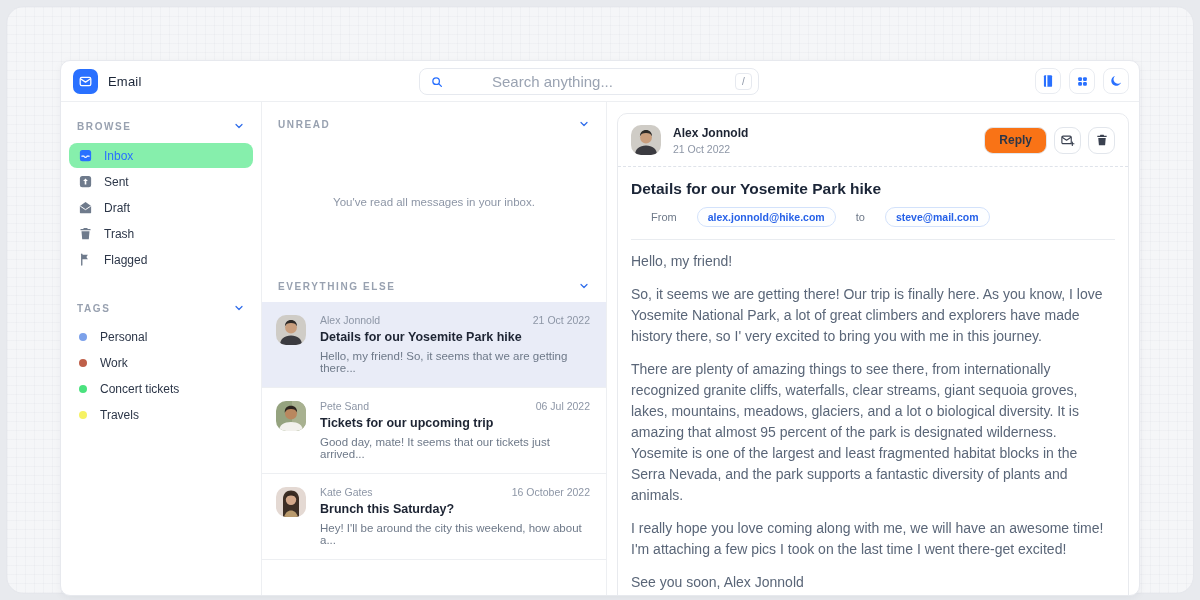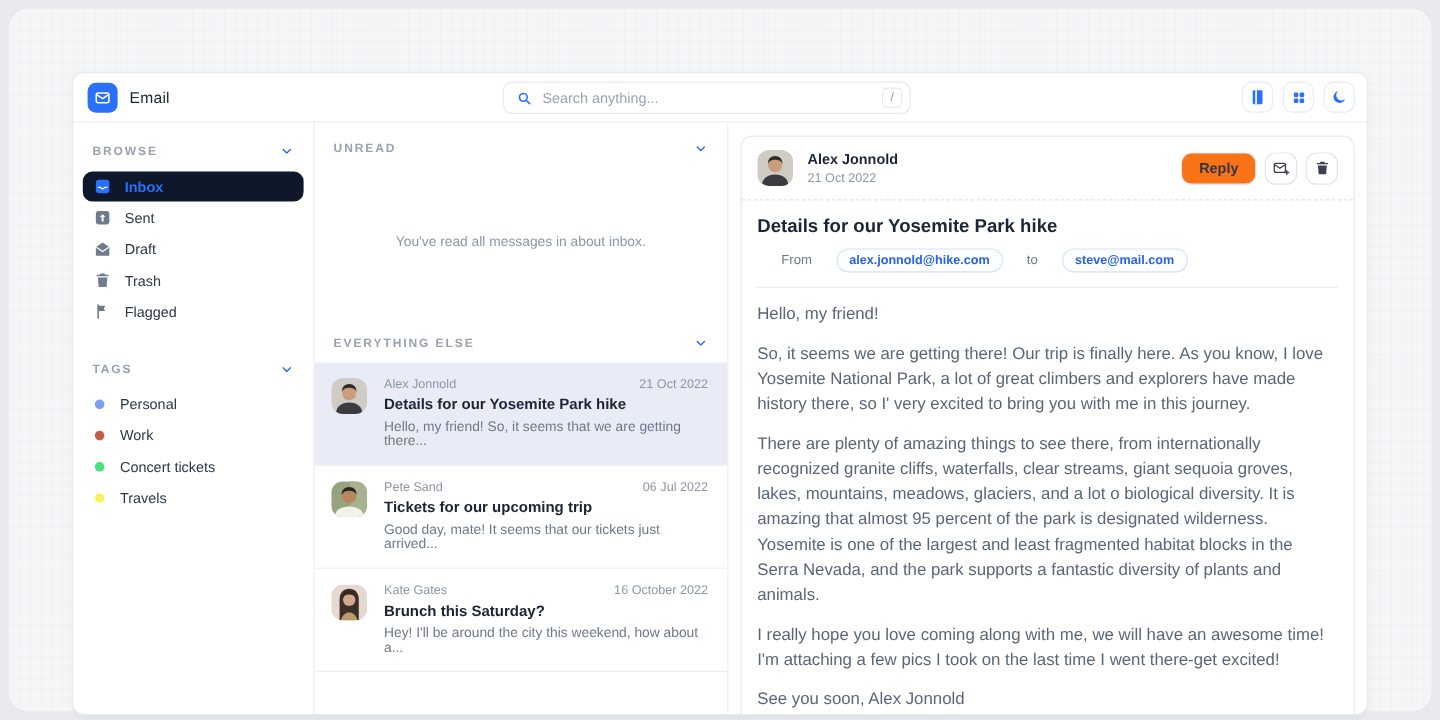--- a/index.html
+++ b/index.html
@@ -28,35 +28,35 @@
   }
   
   .topbar { height:41px; min-height:41px; border-bottom:1px solid #edeff2;
     display:flex; align-items:center; padding:0 10px; position:relative; }
   .logo { width:25px; height:25px; border-radius:7px; background:#2970ff;
     display:flex; align-items:center; justify-content:center; margin-left:2px; flex:none; }
   .app-title { font-size:13px; font-weight:400; color:#1b2537; margin-left:10px; letter-spacing:.2px; }
   .search { position:absolute; left:358px; top:7px; width:340px; height:27px;
     border:1px solid #e6e9ef; border-radius:8px; background:#fff;
     display:flex; align-items:center; gap:8px; padding:0 6px 0 10px; cursor:text; }
-  .search-ph { font-size:12px; color:#9aa3b2; flex:1; }
+  .search-ph { font-size:15px; color:#9aa3b2; flex:1;margin-left:40px; }
   .kbd { width:17px; height:17px; border:1px solid #e6e9ef; border-radius:4px;
     font-size:10px; color:#8d96a6; display:flex; align-items:center; justify-content:center; }
   .top-actions { margin-left:auto; display:flex; gap:8px; }
   .icon-btn { width:26px; height:26px; border:1px solid #e9ecf1; border-radius:8px;
     background:#fff; color:#2970ff; display:flex; align-items:center; justify-content:center; cursor:pointer; }
   
   .main { flex:1; display:flex; min-height:0; }
   .sidebar { width:201px; min-width:201px; border-right:1px solid #edeff2; padding:10px 8px 0; }
   .sec-head { display:flex; align-items:center; justify-content:space-between; padding:8px 8px 10px; }
   .sec-label { font-size:10px; font-weight:700; color:#98a1b0; letter-spacing:1.6px; }
   .chev { color:#2e6cea; display:flex; cursor:pointer; }
   .nav-item { height:25px; display:flex; align-items:center; gap:11px; padding:0 9px;
     border-radius:8px; font-size:12px; color:#2c3648; margin:1px 0; cursor:pointer; }
-  .nav-item.active { background:#0f172a; color:#2970ff; font-weight:700;text-align:center; }
+  .nav-item.active { background:#86efac; color:#2970ff; font-weight:400;text-align:center; }
   .nav-ico { width:15px; height:15px; color:#6f7b8c; display:flex; flex:none; }
   .nav-item.active .nav-ico { color:#2970ff; }
   .tags-head { margin-top:22px; }
   .tag-item { height:26px; display:flex; align-items:center; gap:13px; padding:0 10px;
     font-size:12px; color:#2c3648; cursor:pointer; }
   .dot { width:8px; height:8px; border-radius:50%; flex:none; }
   
   .listcol { width:345px; min-width:345px; border-right:1px solid #edeff2; display:flex; flex-direction:column; }
   .list-head { display:flex; align-items:center; justify-content:space-between; padding:16px 16px 8px; }
   .list-head.second { padding:12px 16px 10px; }
@@ -246,21 +246,21 @@
 
     <div class="listcol">
       <div class="list-head">
         <span class="sec-label">UNREAD</span>
         <span class="chev">
           <svg width="12" height="12" viewBox="0 0 24 24">
               <path d="M6 9l6 6 6-6" fill="none" stroke="currentColor" stroke-width="2.4" stroke-linecap="round" stroke-linejoin="round"></path>
             </svg>
         </span>
       </div>
-      <div class="unread-empty">You've read all messages in about inbox.</div>
+      <div class="unread-empty">You've read all messages in your inbox.</div>
 
       <div class="list-head second">
         <span class="sec-label">EVERYTHING ELSE</span>
         <span class="chev">
           <svg width="12" height="12" viewBox="0 0 24 24">
               <path d="M6 9l6 6 6-6" fill="none" stroke="currentColor" stroke-width="2.4" stroke-linecap="round" stroke-linejoin="round"></path>
             </svg>
         </span>
       </div>
 

